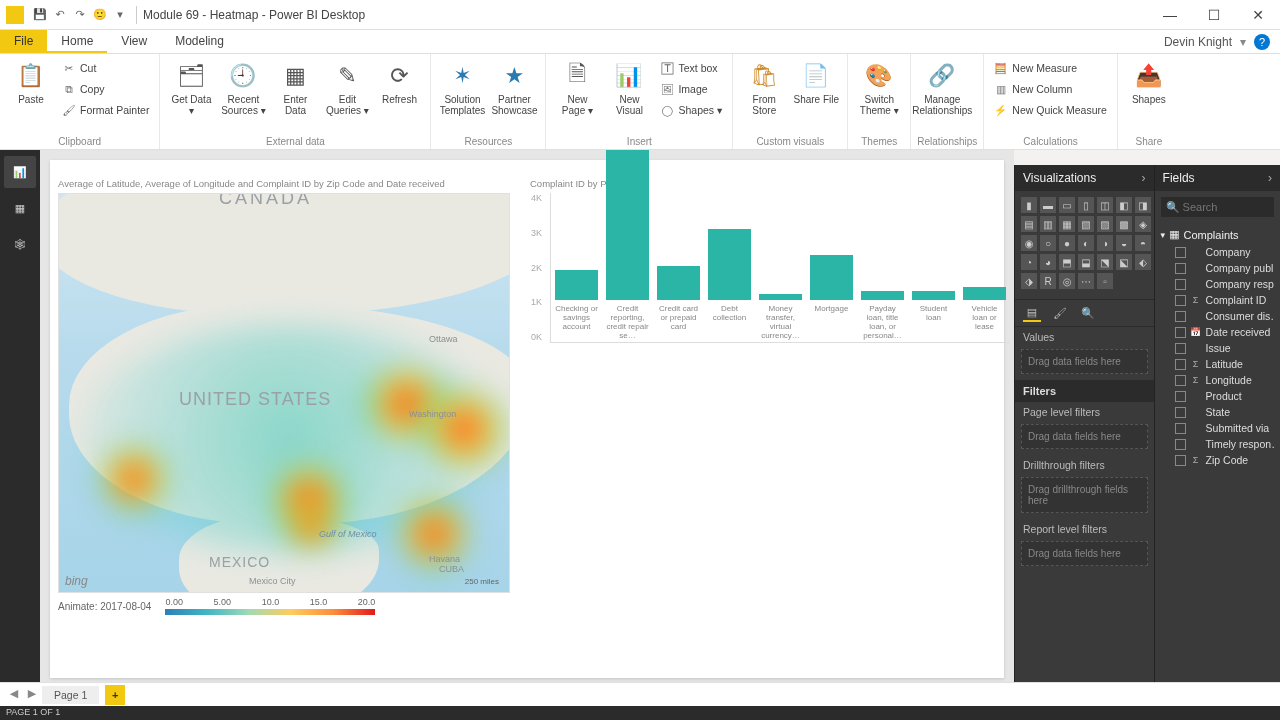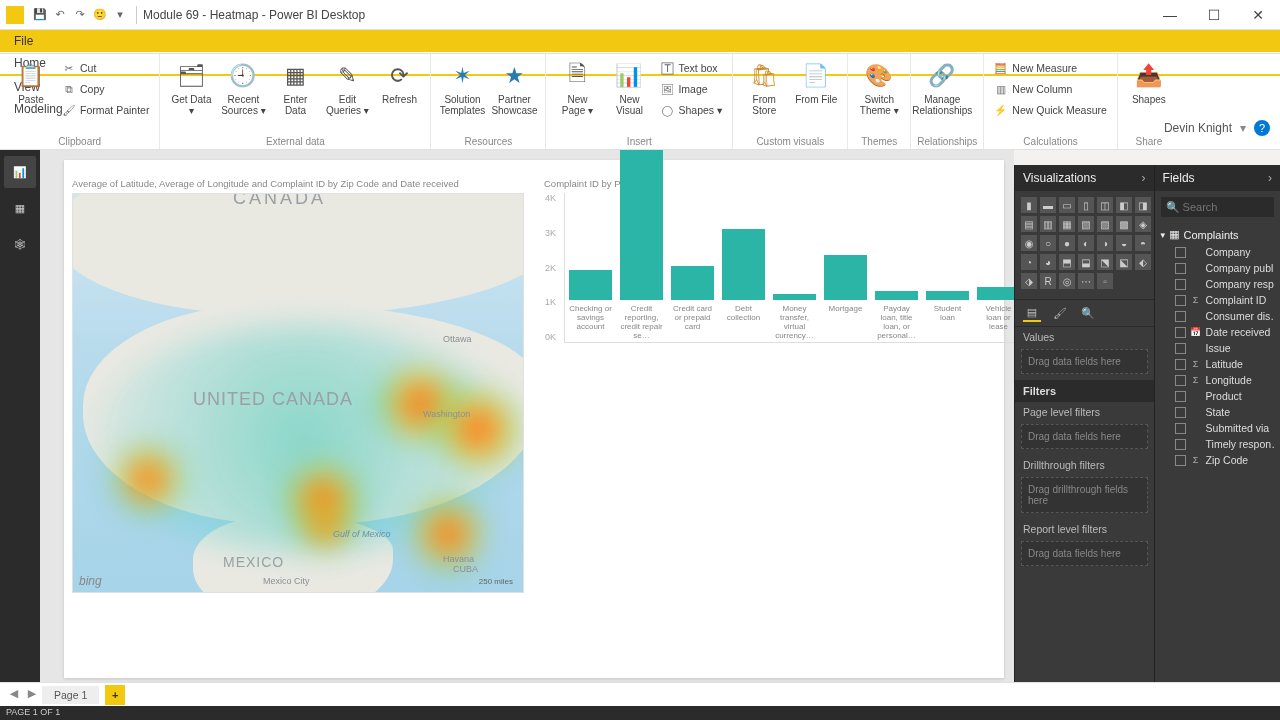--- a/index.html
+++ b/index.html
@@ -8,21 +8,21 @@
   
   .titlebar { height: 30px; background: #fff; display: flex; align-items: center; border-bottom: 1px solid #e0e0e0; }
   .titlebar .app-icon { width: 18px; height: 18px; background: #f2c811; margin: 0 6px; display:inline-block; }
   .titlebar .qa-icon { width: 14px; text-align:center; color:#666; margin:0 3px; cursor:pointer; }
   .titlebar .divider { width:1px; height:18px; background:#ccc; margin:0 6px; }
   .titlebar .title { font-size: 12px; color: #444; }
   .win-controls { margin-left:auto; display:flex; }
   .win-btn { width: 44px; height: 30px; display:flex; align-items:center; justify-content:center; color:#444; cursor:pointer; font-size:14px; }
 
   
-  .menubar { height: 24px; background:#fff; display:flex; align-items:stretch; border-bottom:1px solid #e0e0e0;flex-direction:column; }
+  .menubar { height: 24px; background:#fff; display:flex; align-items:stretch; border-bottom:1px solid #e0e0e0; }
   .menu-tab { padding: 4px 14px; font-size: 12px; color:#444; cursor:pointer; }
   .menu-tab.file { background:#f2c811; color:#333; font-weight:400; }
   .menu-tab.active { border-bottom: 2px solid #f2c811; }
   .user-area { margin-left:auto; display:flex; align-items:center; padding-right:10px; gap:8px; color:#555; font-size:12px; }
   .help-icon { width:16px; height:16px; border-radius:50%; background:#0078d4; color:#fff; font-size:11px; display:flex; align-items:center; justify-content:center; }
 
   
   .ribbon { height: 96px; background:#fff; display:flex; border-bottom:1px solid #e0e0e0; }
   .ribbon-group { display:flex; flex-direction:column; border-right:1px solid #e8e8e8; padding:4px 6px 2px 6px; }
   .ribbon-group .buttons { display:flex; flex:1; align-items:flex-start; gap:2px; }
@@ -33,21 +33,21 @@
   .rb-btn-small { display:flex; align-items:center; height:20px; padding:0 4px; cursor:pointer; font-size:10.5px; color:#444; gap:4px; }
   .rb-btn-small .ico-s { width:14px; text-align:center; color:#666; }
   .rb-col { display:flex; flex-direction:column; justify-content:flex-start; gap:1px; }
 
   
   .main { display:flex; height: calc(100% - 30px - 24px - 96px - 24px - 14px); }
   .leftbar { width:40px; background:#2b2b2b; display:flex; flex-direction:column; align-items:center; padding-top:6px; gap:4px; }
   .leftbar .lb-item { width:32px; height:32px; display:flex; align-items:center; justify-content:center; color:#ccc; cursor:pointer; border-radius:2px; }
   .leftbar .lb-item.active { background:#444; color:#fff; }
 
-  .canvas-wrap { flex:1; background:#e6e6e6; padding:10px 10px 4px 24px; overflow:hidden; position:relative; }
+  .canvas-wrap { flex:1; background:#e6e6e6; padding:10px 10px 4px 10px; overflow:hidden; position:relative; }
   .canvas { background:#fff; width:100%; height:100%; position:relative; box-shadow:0 1px 3px rgba(0,0,0,.15); padding:6px 8px; }
 
   .visual-title { font-size:9.5px; color:#888; margin-bottom:4px; }
   .map-visual { position:absolute; left:8px; top:18px; width:452px; height:430px; }
   .map-img { width:100%; height:400px; background: linear-gradient(180deg,#cfe6f2 0%, #b7dbec 40%, #a7d4e9 100%); position:relative; overflow:hidden; border:1px solid #e0e0e0; }
   .land { position:absolute; background:#e9e9e2; }
   .blob { position:absolute; border-radius:50%; filter: blur(14px); }
   .hot { background: radial-gradient(circle, rgba(255,50,30,.95) 0%, rgba(255,200,0,.75) 40%, rgba(0,200,150,.35) 70%, rgba(0,150,200,0) 100%); }
   .cool { background: radial-gradient(circle, rgba(60,200,180,.55) 0%, rgba(100,210,210,.3) 60%, rgba(100,210,210,0) 100%); }
   .map-label { position:absolute; color:#9aa0a6; font-size:18px; font-weight:400; letter-spacing:1px; }
@@ -224,21 +224,21 @@
   </div>
 
   <div class="ribbon-group">
     <div class="buttons">
       <div class="rb-btn-big">
           <span class="ico" style="color:#d08b2d">🛍</span>
           <span class="lbl">From Store</span>
         </div>
       <div class="rb-btn-big">
           <span class="ico">📄</span>
-          <span class="lbl">From File</span>
+          <span class="lbl">Share File</span>
         </div>
     </div>
     <div class="group-label">Custom visuals</div>
   </div>
 
   <div class="ribbon-group">
     <div class="buttons">
       <div class="rb-btn-big">
           <span class="ico">🎨</span>
           <span class="lbl"><span>Switch Theme</span> ▾</span>
@@ -310,30 +310,43 @@
           <div class="blob cool" style="left:20px; top:130px; width:420px; height:230px;"></div>
 
           <div class="blob hot" style="left:40px; top:250px; width:70px; height:70px;"></div>
           <div class="blob hot" style="left:210px; top:270px; width:80px; height:70px;"></div>
           <div class="blob hot" style="left:225px; top:310px; width:55px; height:45px;"></div>
           <div class="blob hot" style="left:300px; top:175px; width:95px; height:70px;"></div>
           <div class="blob hot" style="left:360px; top:195px; width:90px; height:80px;"></div>
           <div class="blob hot" style="left:340px; top:300px; width:70px; height:80px;"></div>
 
           <div class="map-label" style="left:160px; top:-6px; letter-spacing:3px">CANADA</div>
-          <div class="map-label" style="left:120px; top:195px;">UNITED CANADA</div>
+          <div class="map-label" style="left:120px; top:195px;">UNITED STATES</div>
           <div class="map-label" style="left:150px; top:360px; font-size:14px">MEXICO</div>
           <div class="map-small" style="left:370px; top:140px">Ottawa</div>
           <div class="map-small" style="left:350px; top:215px">Washington</div>
           <div class="map-small" style="left:190px; top:382px">Mexico City</div>
           <div class="map-small" style="left:370px; top:360px">Havana</div>
           <div class="map-small" style="left:380px; top:370px">CUBA</div>
           <div class="map-small" style="left:260px; top:335px; font-style:italic; color:#6b90a8">Gulf of Mexico</div>
           <span class="bing-logo">bing</span>
           <span class="scale">250 miles</span>
+        </div>
+        <div class="animate-row">
+          <span>Animate: 2017-08-04</span>
+          <div>
+            <div class="legend-ticks">
+              <span>0.00</span>
+              <span>5.00</span>
+              <span>10.0</span>
+              <span>15.0</span>
+              <span>20.0</span>
+            </div>
+            <div class="legend-bar"></div>
+          </div>
         </div>
       </div>
 
       <div class="bar-visual">
         <div class="visual-title">Complaint ID by Product</div>
         <div class="bar-plot" id="bar-plot">
           <div class="y-ticks" id="y-ticks">
               <span>4K</span>
               <span>3K</span>
               <span>2K</span>

